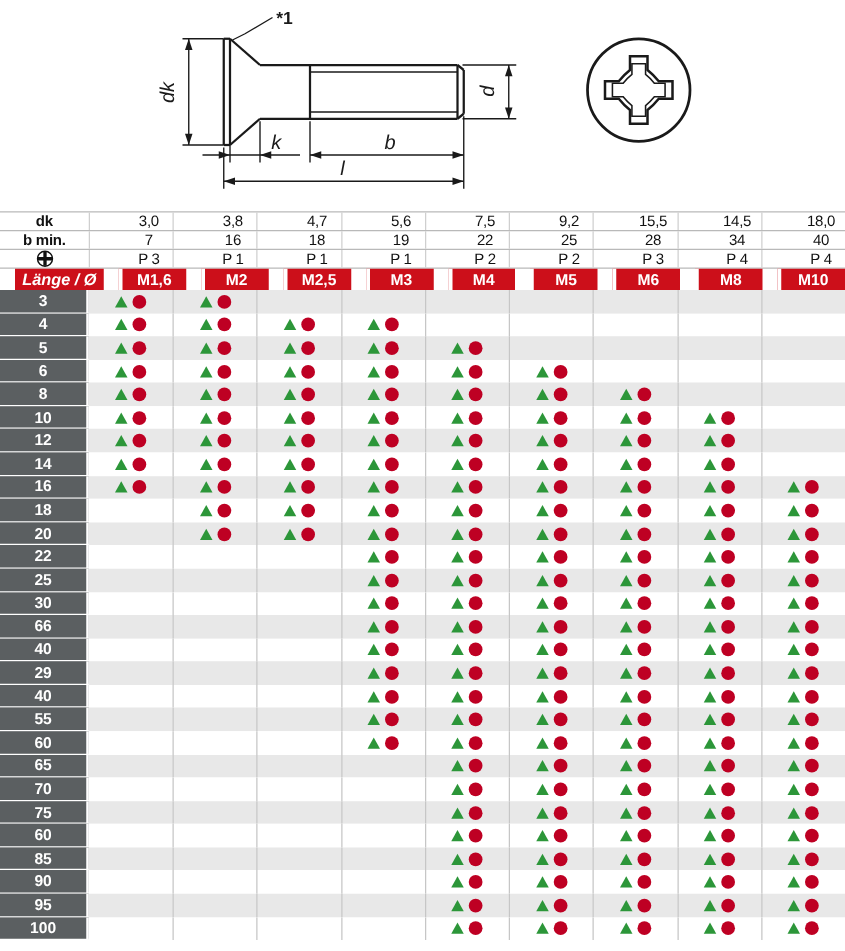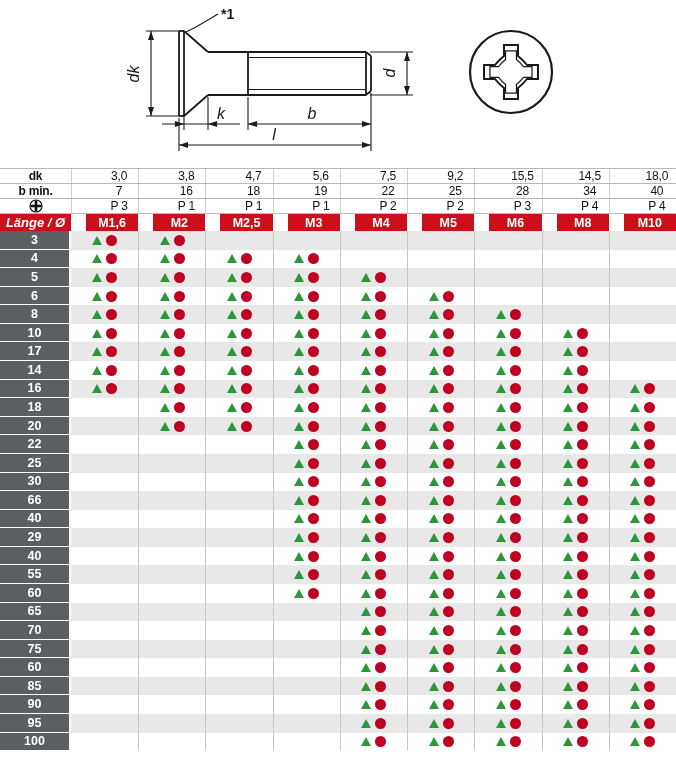--- a/index.html
+++ b/index.html
@@ -11,21 +11,21 @@
   .note-label{font-weight:bold;font-size:14px;fill:#1a1a1a;}
   
   .spec-section{width:676px;border-top:1px solid #b9b9b9;}
   .spec-row{display:grid;grid-template-columns:71px repeat(9,1fr);height:14px;
             border-bottom:1px solid #b9b9b9;align-items:center;}
   .spec-label{display:flex;align-items:center;justify-content:center;font-weight:bold;
               font-size:12px;letter-spacing:-0.2px;height:100%;}
   .spec-cell{display:flex;align-items:center;justify-content:center;font-weight:normal;
              font-size:12px;letter-spacing:-0.2px;height:100%;border-left:1px solid #cfcfcf;padding-left:28px;}
   
-  .red-row{display:grid;grid-template-columns:71px repeat(9,1fr);height:17px;}
+  .red-row{display:grid;grid-template-columns:71px repeat(9,1fr);height:17px;padding-left:12px;}
   .red-cell{background:var(--header-red,#cc0f1a);color:#fff;display:flex;align-items:center;
             justify-content:center;font-weight:bold;font-size:12.5px;box-sizing:border-box;}
   .red-cell.corner{font-style:italic;font-size:13px;}
   .red-cell:not(.corner){border-left:3px solid #fff;margin-left:12px;}
   
   .data-rows{display:flex;flex-direction:column;height:520px;}
   .data-row{display:grid;grid-template-columns:71px repeat(9,1fr);flex:1;}
   .len-cell{background:var(--label-gray,#5b5f61);color:#fff;font-weight:bold;font-size:12.5px;
             display:flex;align-items:center;justify-content:center;box-sizing:border-box;
             border-bottom:1px solid #fff;border-right:2px solid #fff;}
@@ -341,21 +341,21 @@
           <span class="tri"></span>
           <span class="dot"></span>
         </div>
         <div class="m-cell">
           <span class="tri"></span>
           <span class="dot"></span>
         </div>
         <div class="m-cell"></div>
       </div>
       <div class="data-row odd">
-        <div class="len-cell">17</div>
+        <div class="len-cell">12</div>
         <div class="m-cell first">
           <span class="tri"></span>
           <span class="dot"></span>
         </div>
         <div class="m-cell">
           <span class="tri"></span>
           <span class="dot"></span>
         </div>
         <div class="m-cell">
           <span class="tri"></span>

